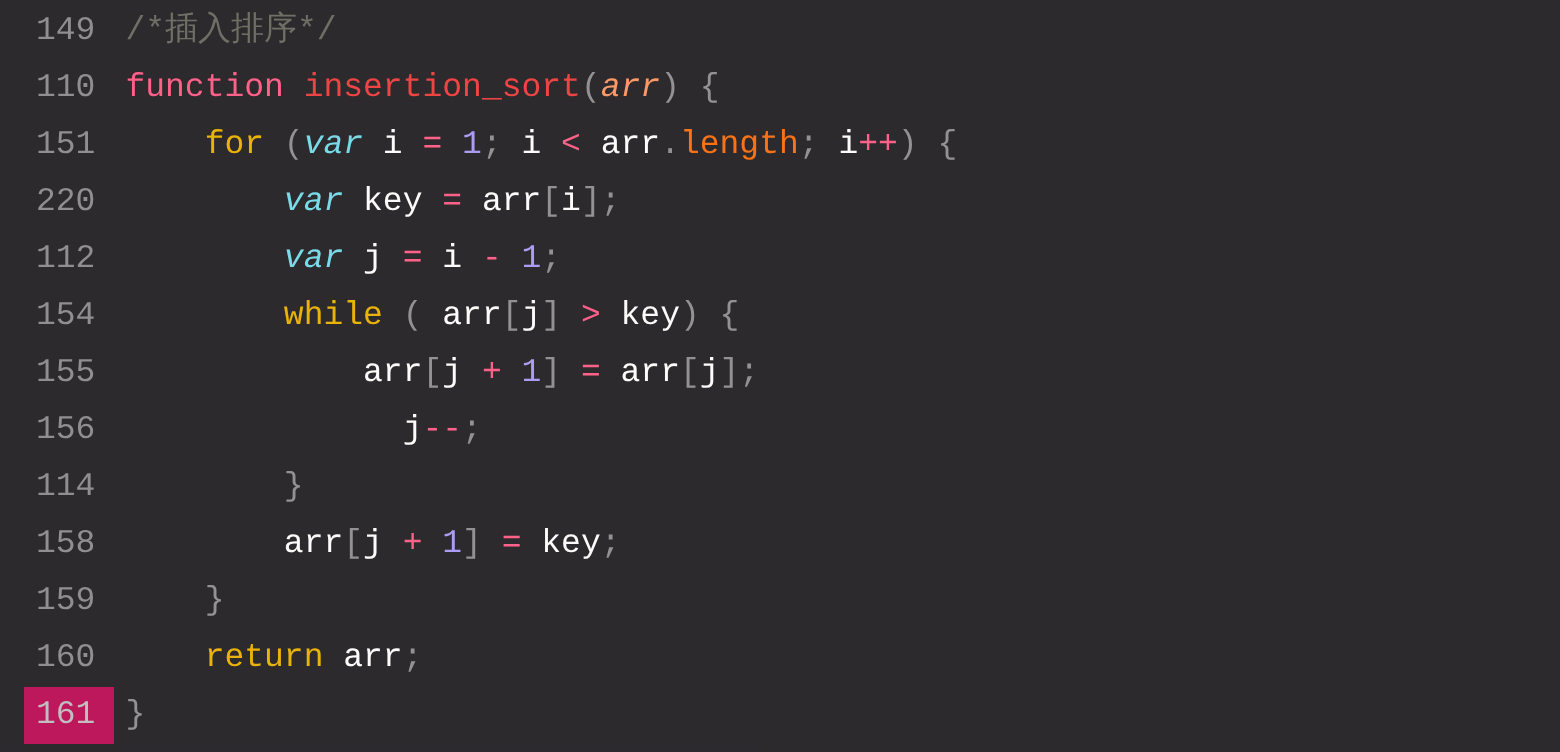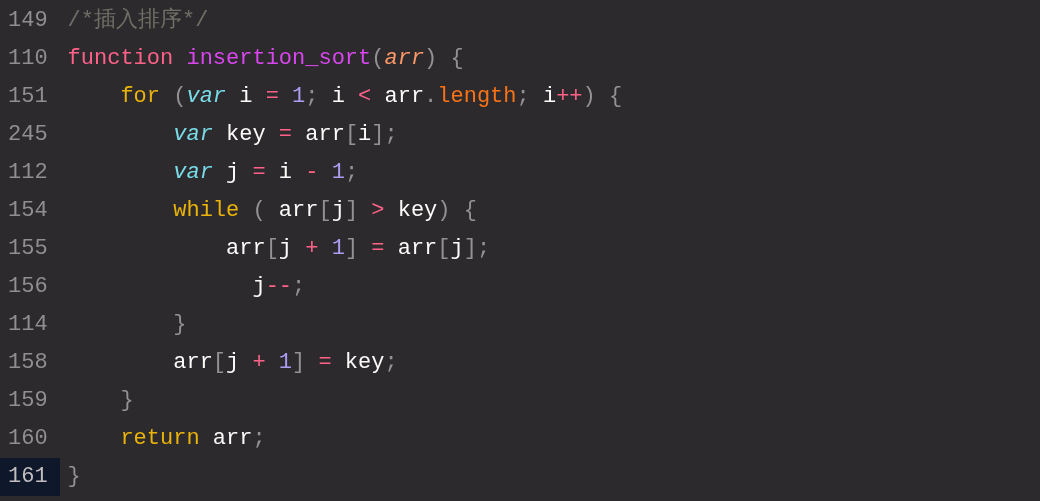--- a/index.html
+++ b/index.html
@@ -10,70 +10,71 @@
       line-height: 1.73;
       color: #fcfcfa;
       padding: 0;
       width: 1040px;
       height: 501px;
       overflow: hidden;
     }
     .editor {
       display: flex;
       height: 100%;
+      padding-left: 16px;
     }
     .gutter {
       background: #2d2a2e;
       color: #908e8f;
       text-align: right;
       padding: 2px 12px 0 8px;
       user-select: none;
       flex-shrink: 0;
     }
     .gutter .ln {
       display: block;
       height: 38px;
       line-height: 38px;
     }
     .gutter .ln.current {
-      background: #0f172a;
+      background: #be185d;
       color: #c0bebf;
       margin: 0 -12px 0 -8px;
       padding: 0 12px 0 8px;
     }
     .code {
       padding: 2px 0 0 8px;
       white-space: pre;
     }
     .code .line {
       display: block;
       height: 38px;
       line-height: 38px;
     }
     .tok-comment { color: #6e7066; }
     .tok-keyword { color: #ff6188; }
     .tok-keyword-nf { color: #eab308; }
     .tok-storage { color: #78dce8; font-style: italic; }
-    .tok-funcname { color: #d946ef; }
+    .tok-funcname { color: #ef4444; }
     .tok-param { color: #fc9867; font-style: italic; }
     .tok-operator { color: #ff6188; }
     .tok-number { color: #ab9df2; }
     .tok-punct { color: #939293; }
     .tok-ident { color: #fcfcfa; }
     .tok-prop { color: #f97316; }
   </style>
 </head>
 <body>
 
 <div class="editor">
   <div class="gutter" id="gutter">
       <span class="ln">149</span>
       <span class="ln">110</span>
       <span class="ln">151</span>
-      <span class="ln">245</span>
+      <span class="ln">220</span>
       <span class="ln">112</span>
       <span class="ln">154</span>
       <span class="ln">155</span>
       <span class="ln">156</span>
       <span class="ln">114</span>
       <span class="ln">158</span>
       <span class="ln">159</span>
       <span class="ln">160</span>
       <span class="ln current">161</span>
     </div>

